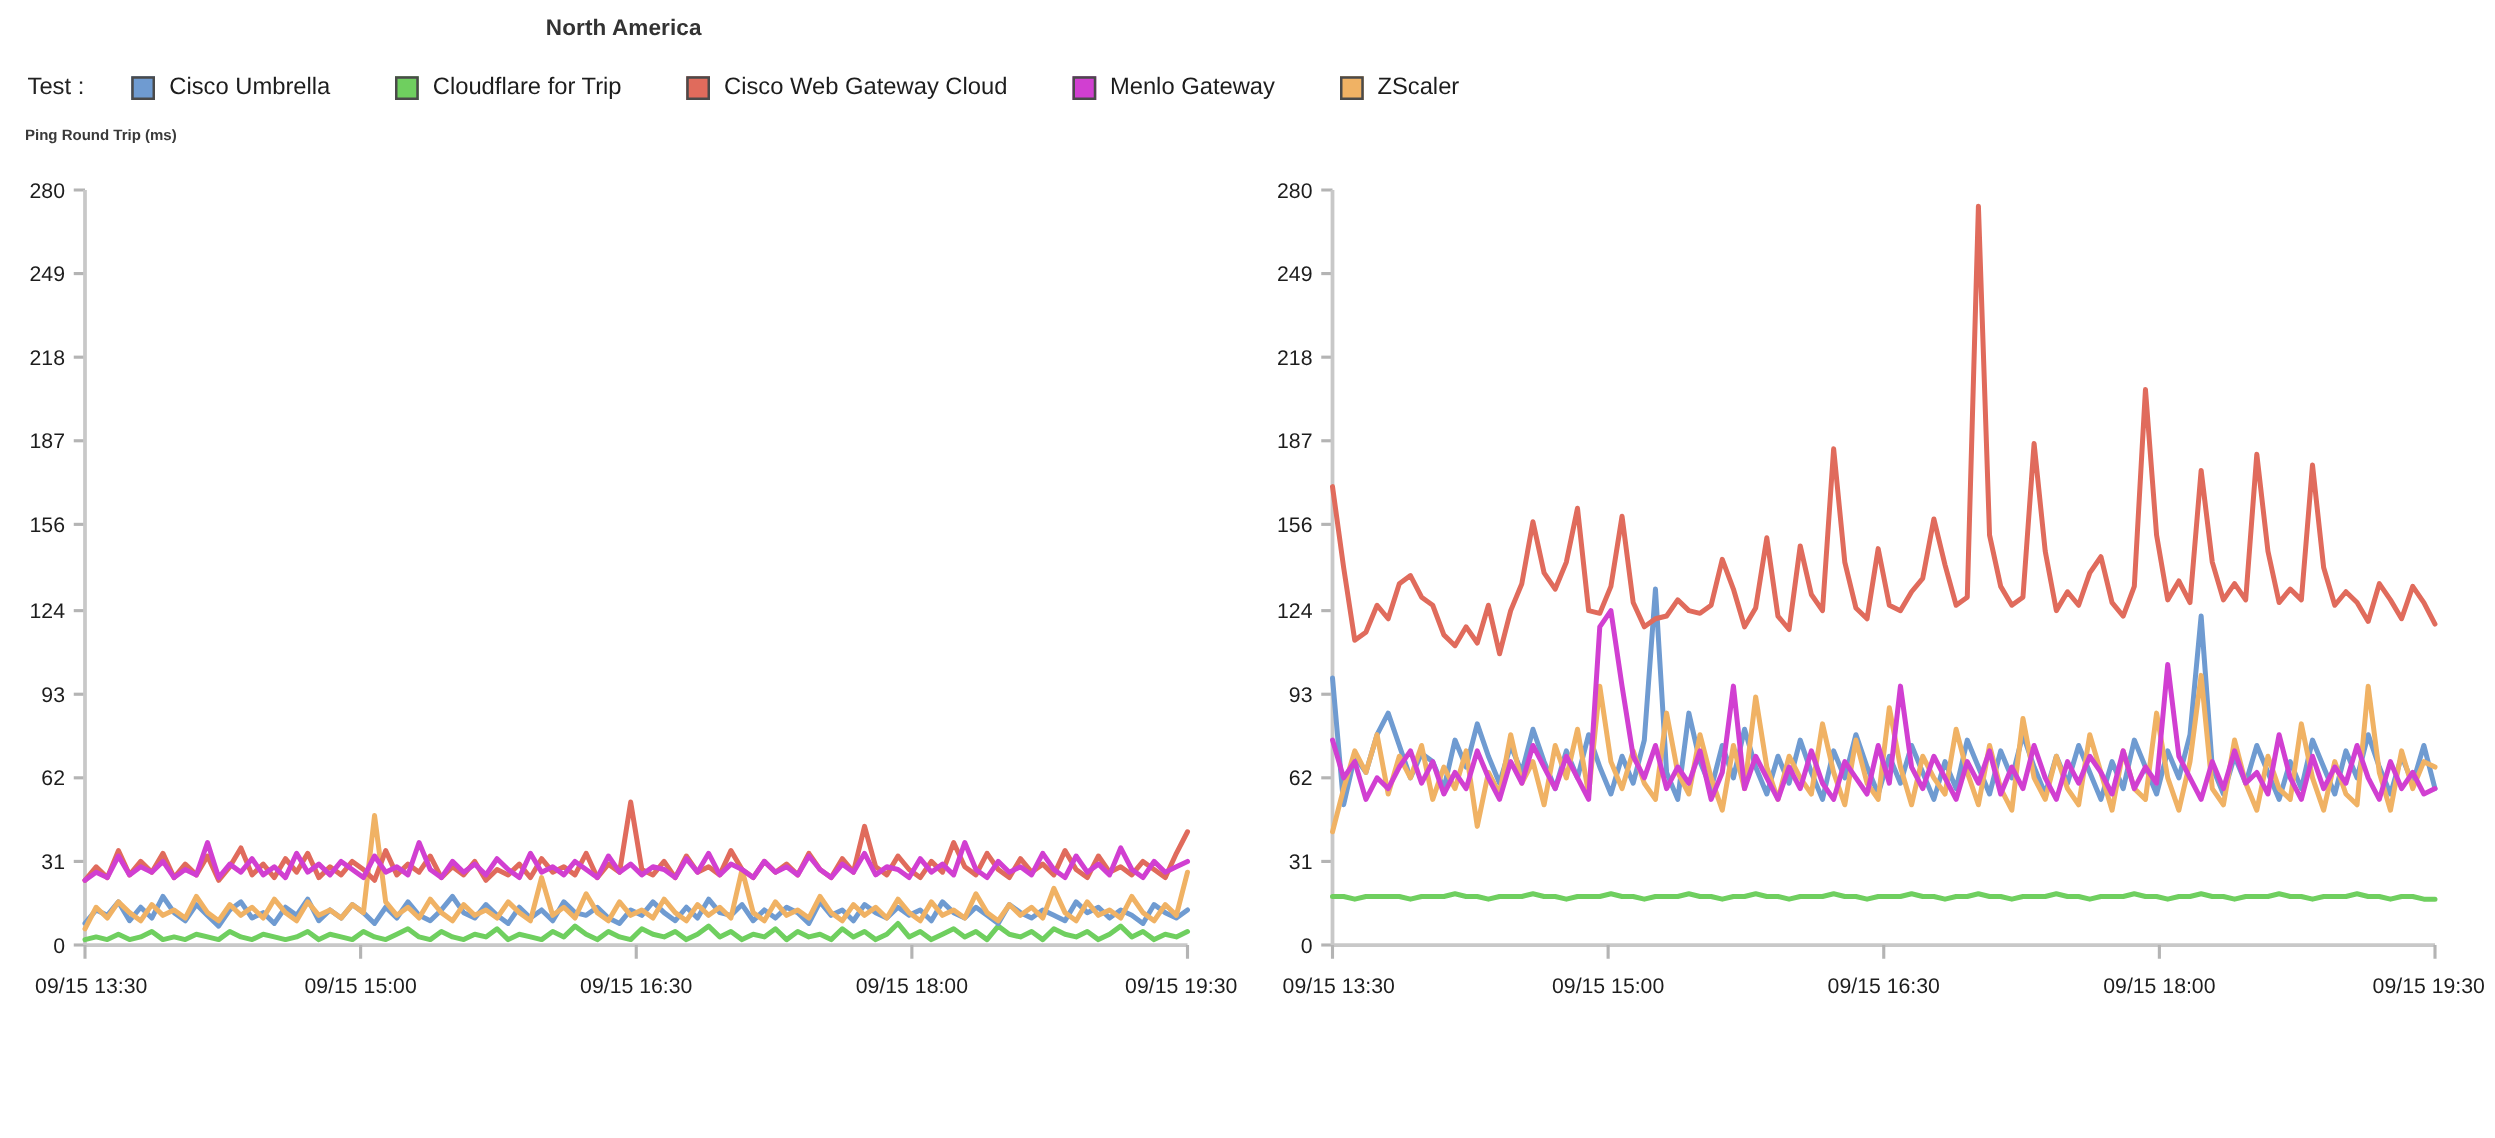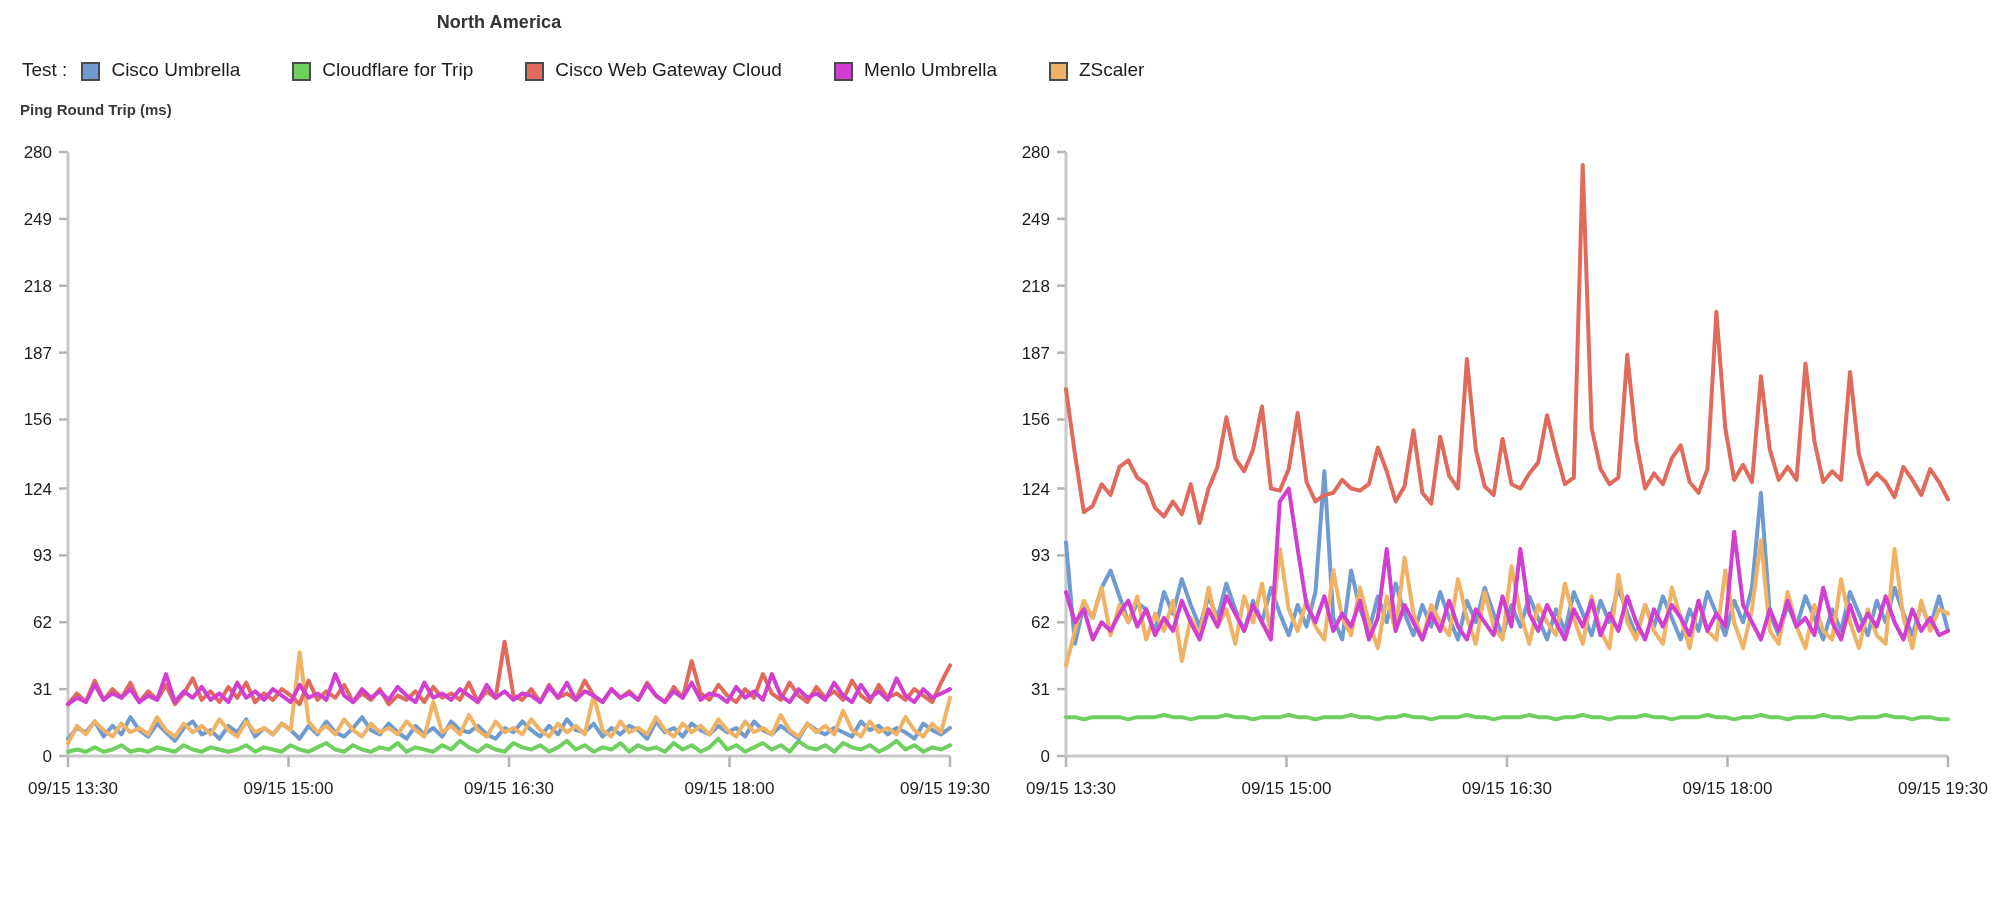--- a/index.html
+++ b/index.html
@@ -30,40 +30,40 @@
   
   #legend {
     position: absolute;
     left: 22px; top: 56px;
     height: 28px;
     display: flex;
     align-items: center;
     font-size: 19px;
     color: #222;
   }
-  #legend-label { margin-right: 14px; white-space: nowrap; }
+  #legend-label { margin-right: 38px; white-space: nowrap; }
   .legend-item {
     display: flex;
-    align-items: flex-end;
+    align-items: center;
     margin-right: 52px;
     white-space: nowrap;
   }
   .legend-swatch {
     width: 19px; height: 19px;
     border: 2px solid #4a4a4a;
     margin-right: 11px;
     flex: 0 0 auto;
   }
   .legend-text { font-size: 19px; color: #1d1d1d; }
 
   
   #y-caption {
     position: absolute;
     left: 20px; top: 101px;
-    font-size: 15px;
+    font-size: 12px;
     font-weight: bold;
     color: #3a3a3a;
   }
 
   
   .chart {
     position: absolute;
     top: 138px;
     height: 700px;
   }
@@ -105,21 +105,21 @@
         <span class="legend-item">
           <span class="legend-swatch" style="background: rgb(111, 207, 95);"></span>
           <span class="legend-text">Cloudflare for Trip</span>
         </span>
         <span class="legend-item">
           <span class="legend-swatch" style="background: rgb(224, 107, 92);"></span>
           <span class="legend-text">Cisco Web Gateway Cloud</span>
         </span>
         <span class="legend-item">
           <span class="legend-swatch" style="background: rgb(209, 63, 209);"></span>
-          <span class="legend-text">Menlo Umbrella</span>
+          <span class="legend-text">Menlo Gateway</span>
         </span>
         <span class="legend-item">
           <span class="legend-swatch" style="background: rgb(240, 178, 100);"></span>
           <span class="legend-text">ZScaler</span>
         </span>
       </span>
   </div>
 
   <div id="y-caption">Ping Round Trip (ms)</div>
 

